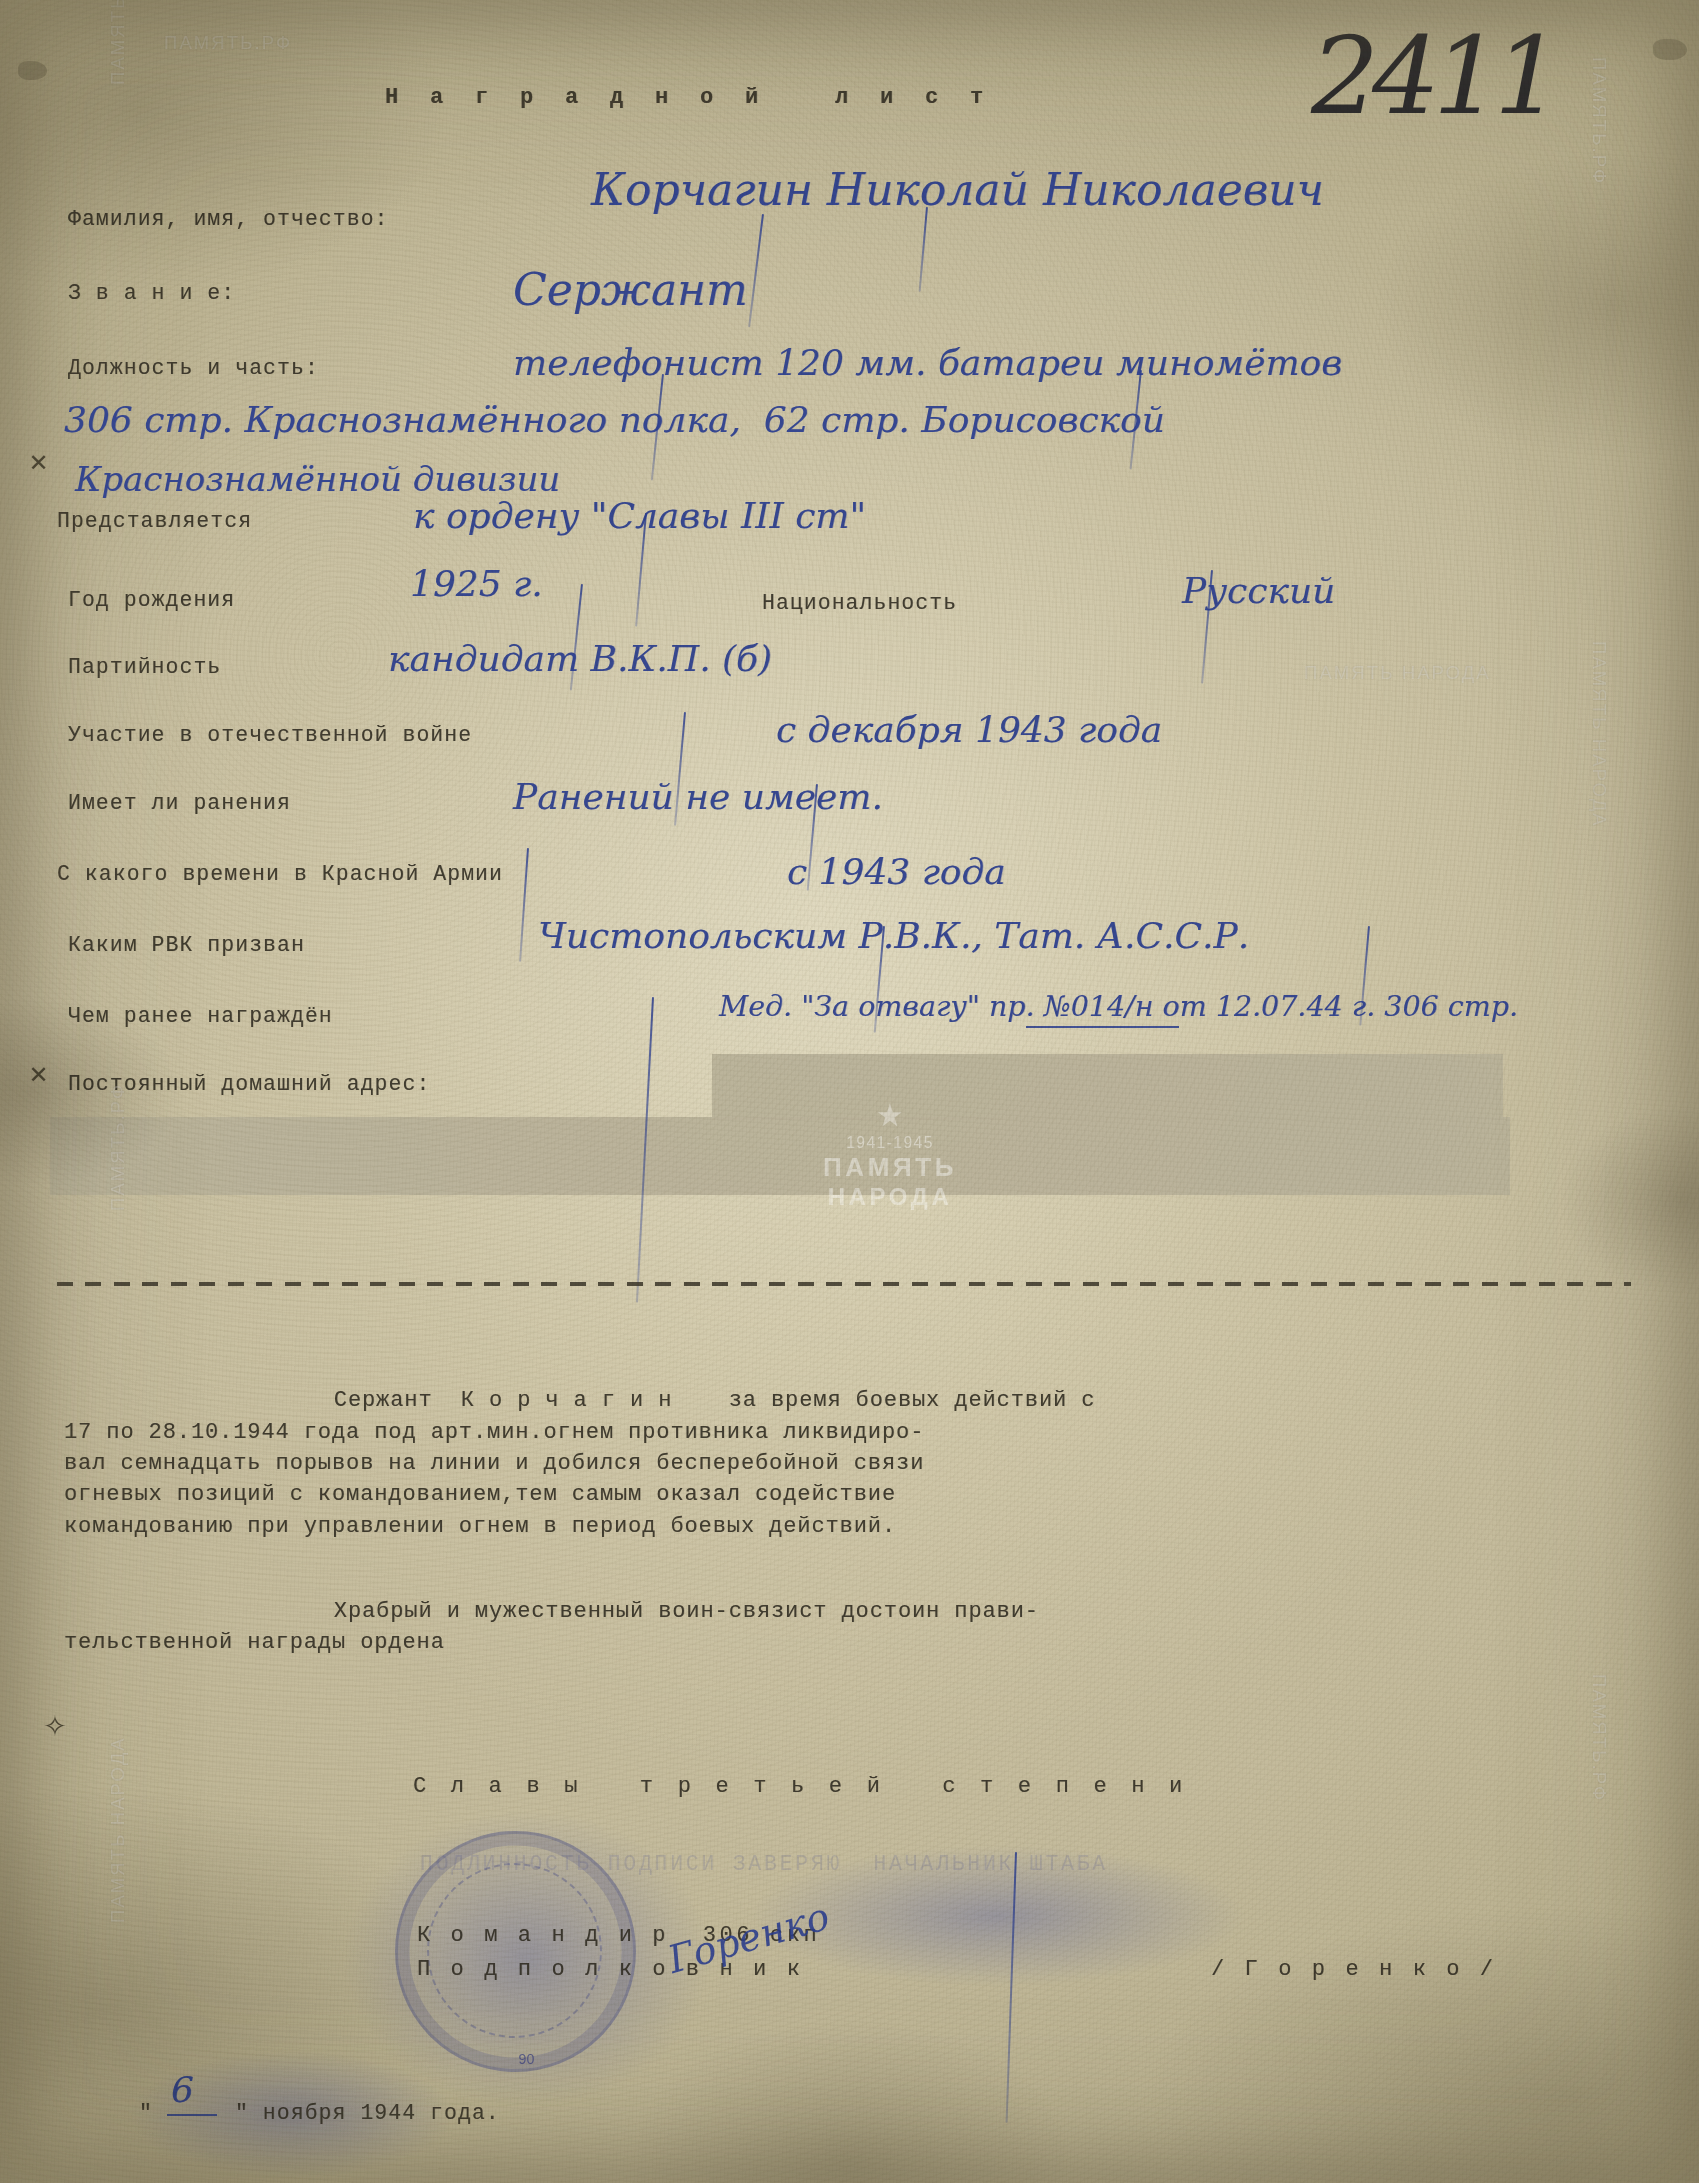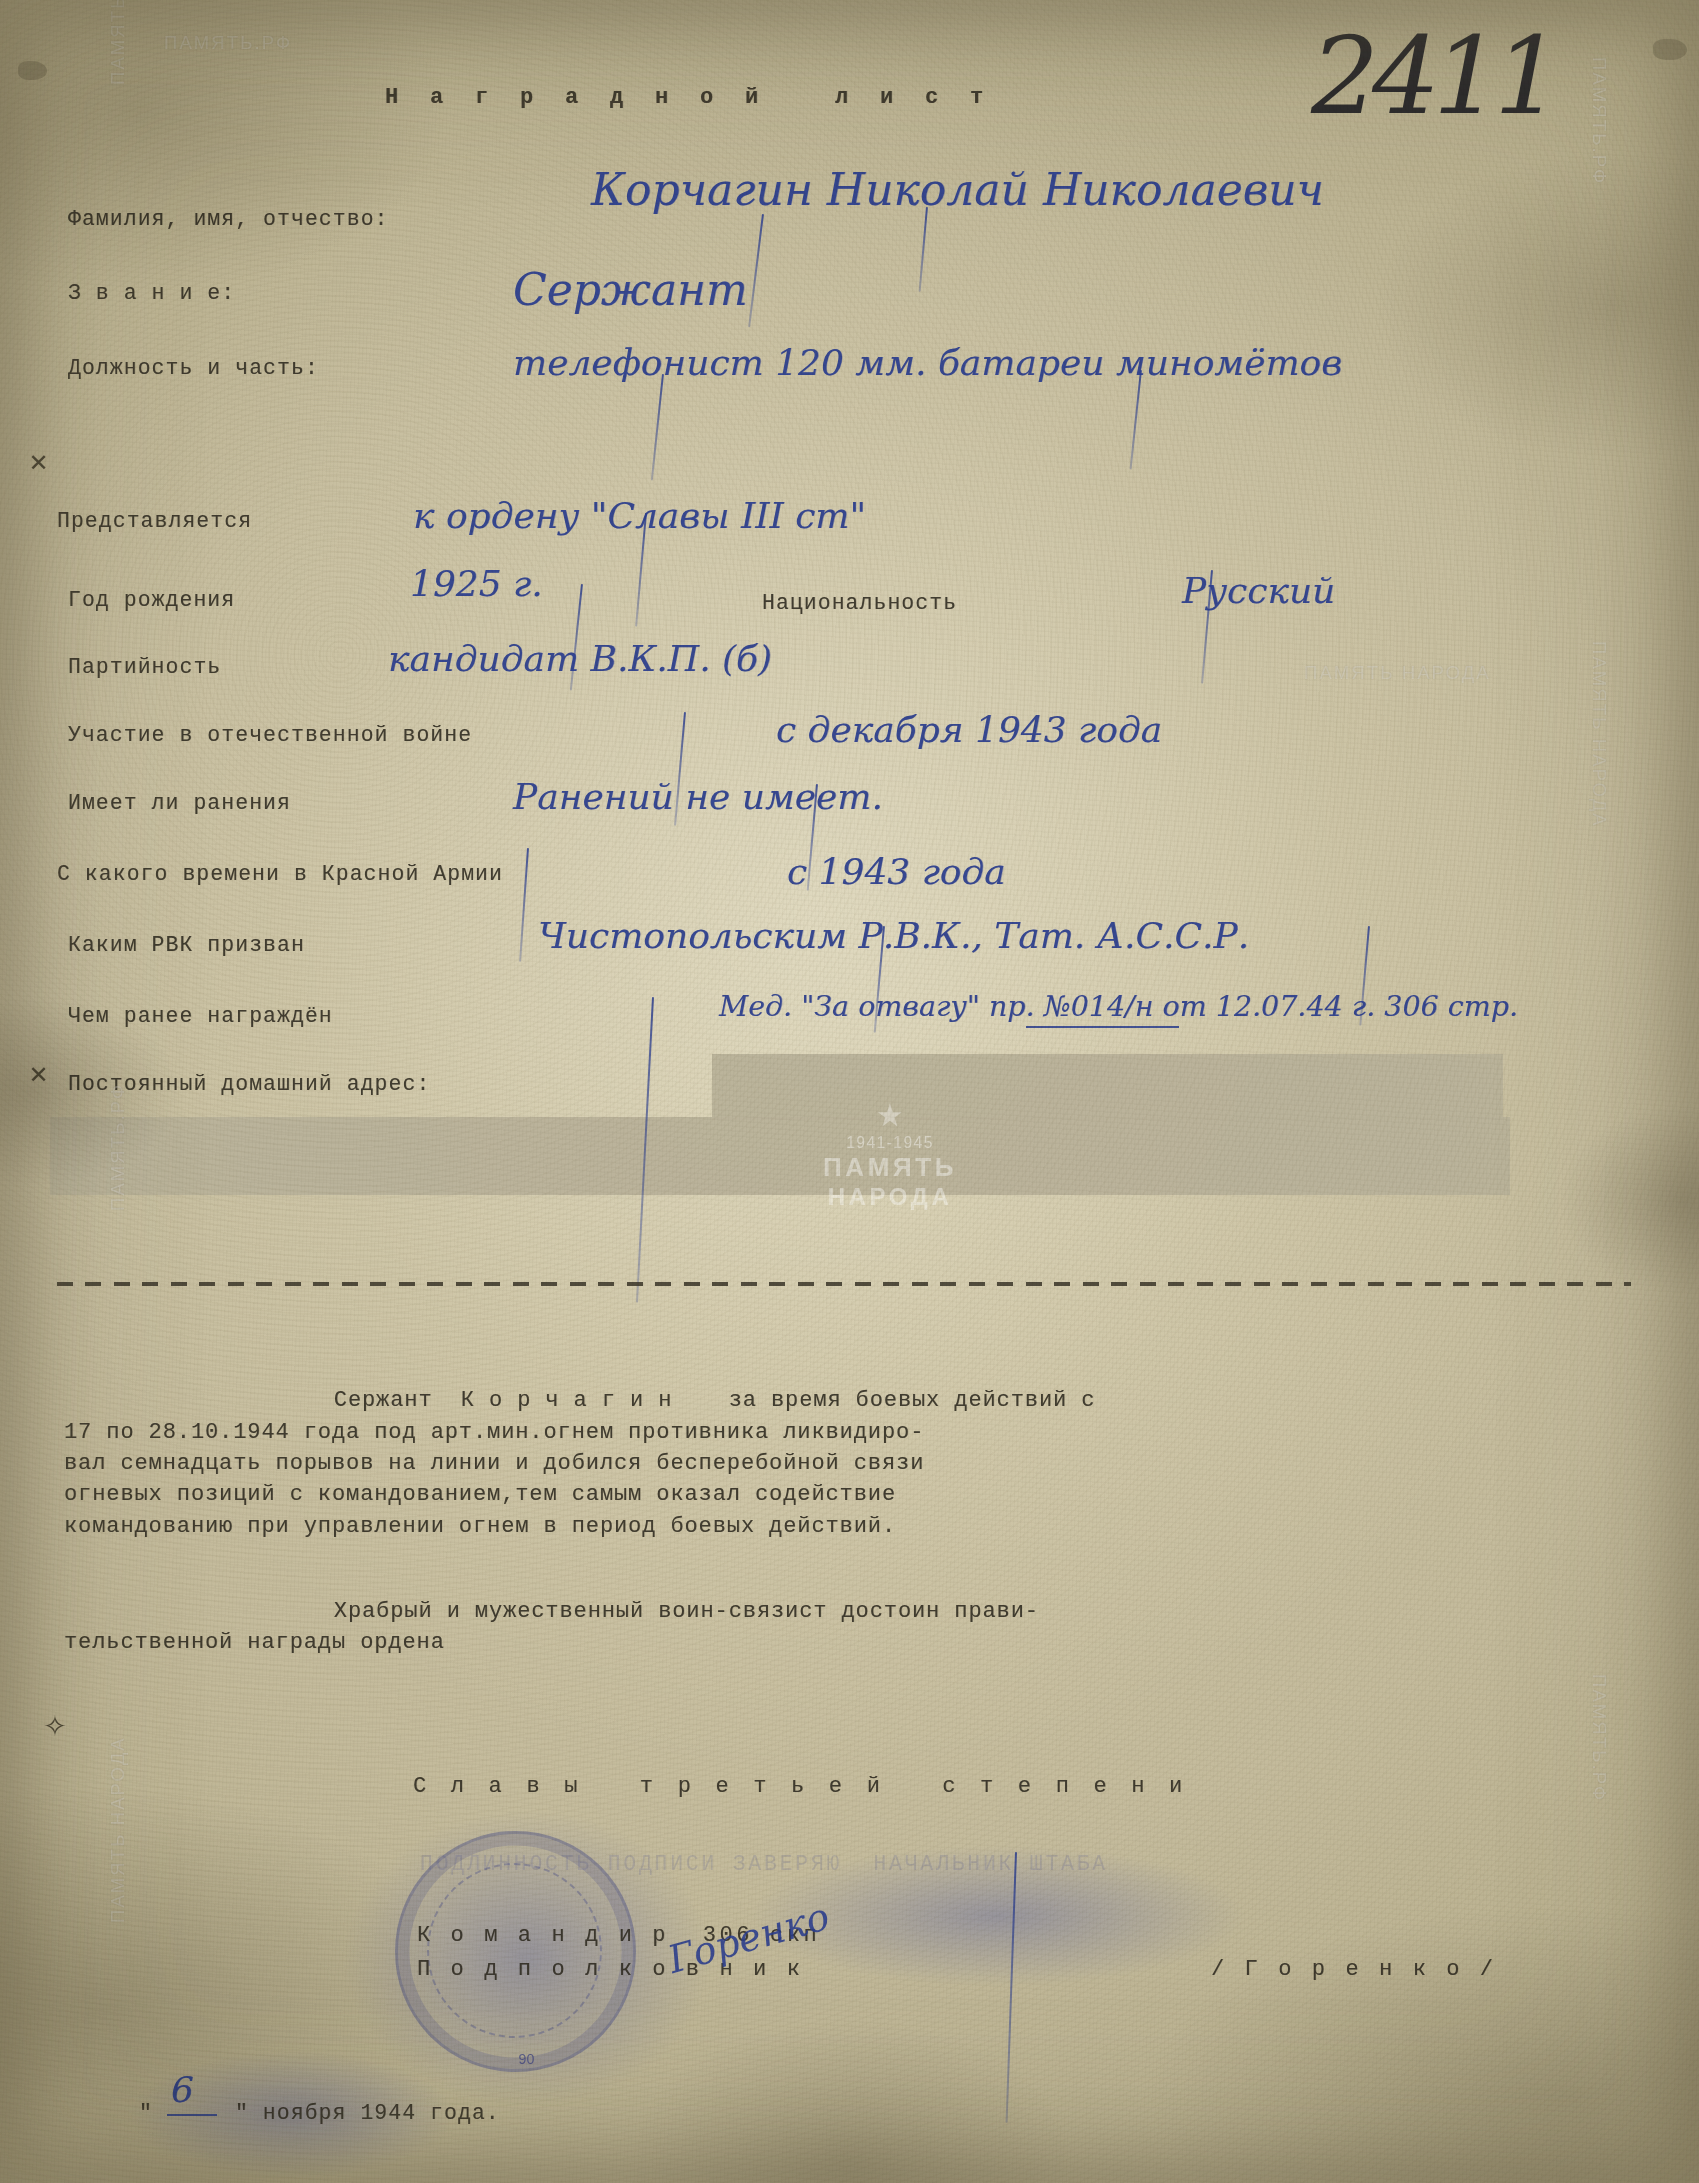--- a/index.html
+++ b/index.html
@@ -344,14 +344,16 @@
   <div class="wm-center" style="left:769px; top:1097px; width:242px;">
     <div class="wm-star" style="position:relative; left:0; top:0;">★</div>
     <div class="l1">1941-1945</div>
     <div class="l2">ПАМЯТЬ</div>
     <div class="l3">НАРОДА</div>
   </div>
 
   <div class="grain"></div>
   <div class="stains"></div>
   <div class="edge-dark"></div>
+<div class="hw mid" style="left: 64px; top: 399px; font-size: 36px;">306 стр. Краснознамённого полка,  62 стр. Борисовской</div>
+    <div class="hw mid" style="left: 75px; top: 459px; font-size: 34px;">Краснознамённой дивизии</div>
   </div>
 
 
 </body></html>

